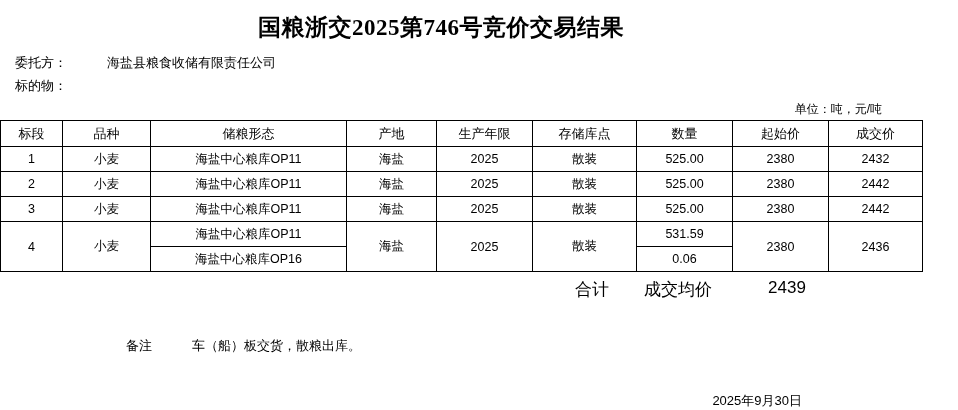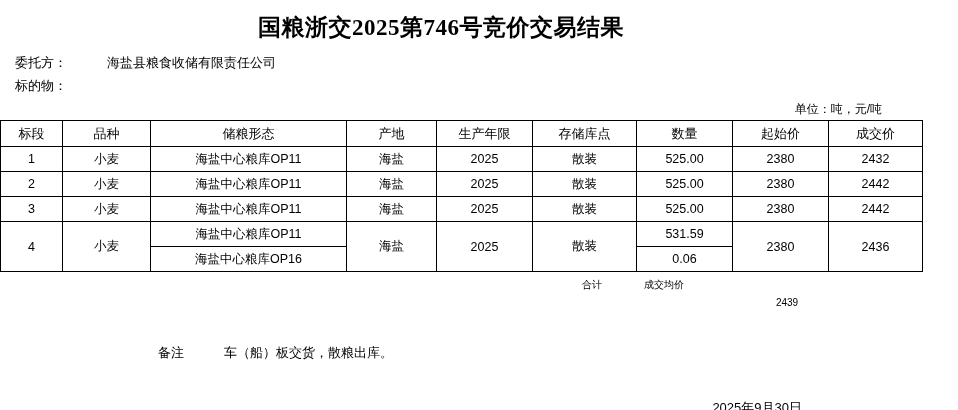--- a/index.html
+++ b/index.html
@@ -79,36 +79,36 @@
   .col-year { width: 96px; }
   .col-form { width: 104px; }
   .col-qty { width: 96px; }
   .col-startprice { width: 96px; }
   .col-dealprice { width: 94px; }
 
   .totals {
     width: 922px;
     margin: 6px auto 0 auto;
     display: flex;
-    font-size: 10px;
+    font-size: 17px;
     box-sizing: border-box;
   }
   .totals .sp { flex: 0 0 540px; }
   .totals .t-label { flex: 0 0 104px; text-align: center; }
   .totals .t-qty { flex: 0 0 96px; text-align: center; }
   .totals .t-avg-label { flex: 0 0 96px; }
-  .totals .t-avg { flex: 0 0 94px; text-align: center; margin-top: 19px; }
+  .totals .t-avg { flex: 0 0 94px; text-align: center; }
 
   .remark-row {
     display: flex;
     font-size: 13px;
     margin-top: 36px;
     padding-left: 126px;
   }
-  .remark-label { flex: 0 0 66px; margin-left: 32px; }
+  .remark-label { flex: 0 0 66px; }
   .remark-text { }
 
   .footer {
     margin-top: 34px;
     text-align: right;
     padding-right: 80px;
     font-size: 13px;
     line-height: 1.85;
   }
 </style>

